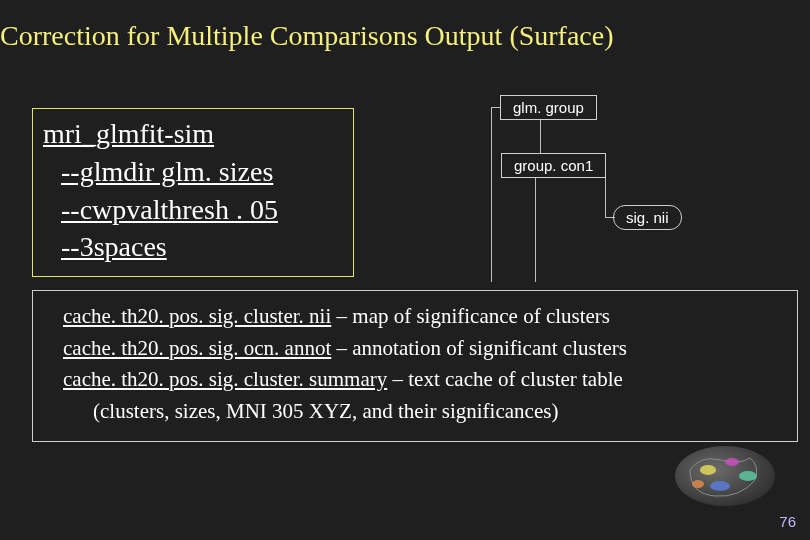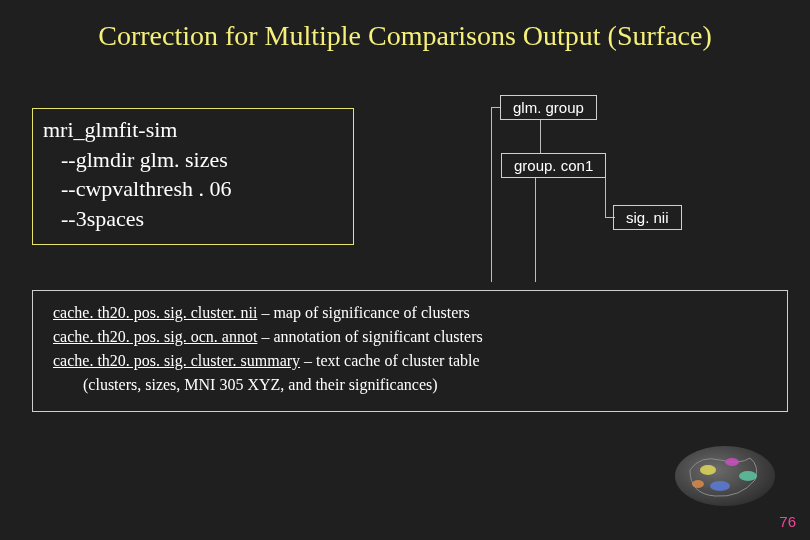--- a/index.html
+++ b/index.html
@@ -7,91 +7,91 @@
     width:810px;height:540px;
     background:#1f1f1f;
     font-family:"Times New Roman",Times,serif;
     color:#fff;
     position:relative;
     overflow:hidden;
   }
   .title{
     position:absolute;
     top:20px;left:0;right:0;
-    text-align:center;
     font-size:28px;
     color:#f5f07a;
   }
   .cmd-box{
     position:absolute;
     left:32px;top:108px;
     width:300px;
     border:1px solid #e8e36a;
     padding:6px 10px 10px 10px;
-    font-size:22px;
+    font-size:28px;
     color:#fff;
     line-height:1.35;
+    text-decoration:underline;
   }
   .cmd-box .arg{padding-left:18px;display:block;}
   .diagram{
     position:absolute;
     left:395px;top:95px;
     width:360px;height:175px;
   }
   .dnode{
     position:absolute;
     border:1px solid #cfcfcf;
     background:transparent;
     color:#fff;
     font-family:Arial,Helvetica,sans-serif;
     font-size:15px;
     padding:3px 12px;
     white-space:nowrap;
   }
   .n1{left:105px;top:0;}
   .n2{left:106px;top:58px;}
-  .n3{left:218px;top:110px;}
+  .n3{left:218px;top:110px;border-radius:12px;}
   
   .h{position:absolute;background:#bdbdbd;height:1px;}
   .v{position:absolute;background:#bdbdbd;width:1px;}
   .out-box{
     position:absolute;
     left:32px;top:290px;
     width:720px;
     border:1px solid #cfcfcf;
-    padding:10px 14px 14px 20px;
-    font-size:16px;
+    padding:10px 14px 14px 30px;
+    font-size:21px;
     line-height:1.5;
     color:#fff;
   }
   .out-box .u{text-decoration:underline;}
   .out-box .indent{padding-left:30px;display:block;}
   .brain{
     position:absolute;
     right:30px;bottom:30px;
     width:110px;height:70px;
   }
   .brain svg{width:100%;height:100%;}
   .pagenum{
     position:absolute;
     right:14px;bottom:10px;
     font-family:Arial,Helvetica,sans-serif;
     font-size:15px;
-    color:#ec4899;
+    color:#c4b5fd;
   }
 </style>
 </head>
 <body>
 
 <div class="title">Correction for Multiple Comparisons Output (Surface)</div>
 
 <div class="cmd-box">
   <span>mri_glmfit-sim</span><br>
   <span class="arg">--glmdir glm. sizes</span>
-  <span class="arg">--cwpvalthresh . 06</span>
+  <span class="arg">--cwpvalthresh . 05</span>
   <span class="arg">--3spaces</span>
 </div>
 
 <div class="diagram">
 
   <div class="v" style="left:96px;top:12px;height:175px;"></div>
   <div class="h" style="left:96px;top:12px;width:10px;"></div>
   <div class="v" style="left:145px;top:25px;height:34px;"></div>
 
   <div class="v" style="left:210px;top:70px;height:52px;"></div>

